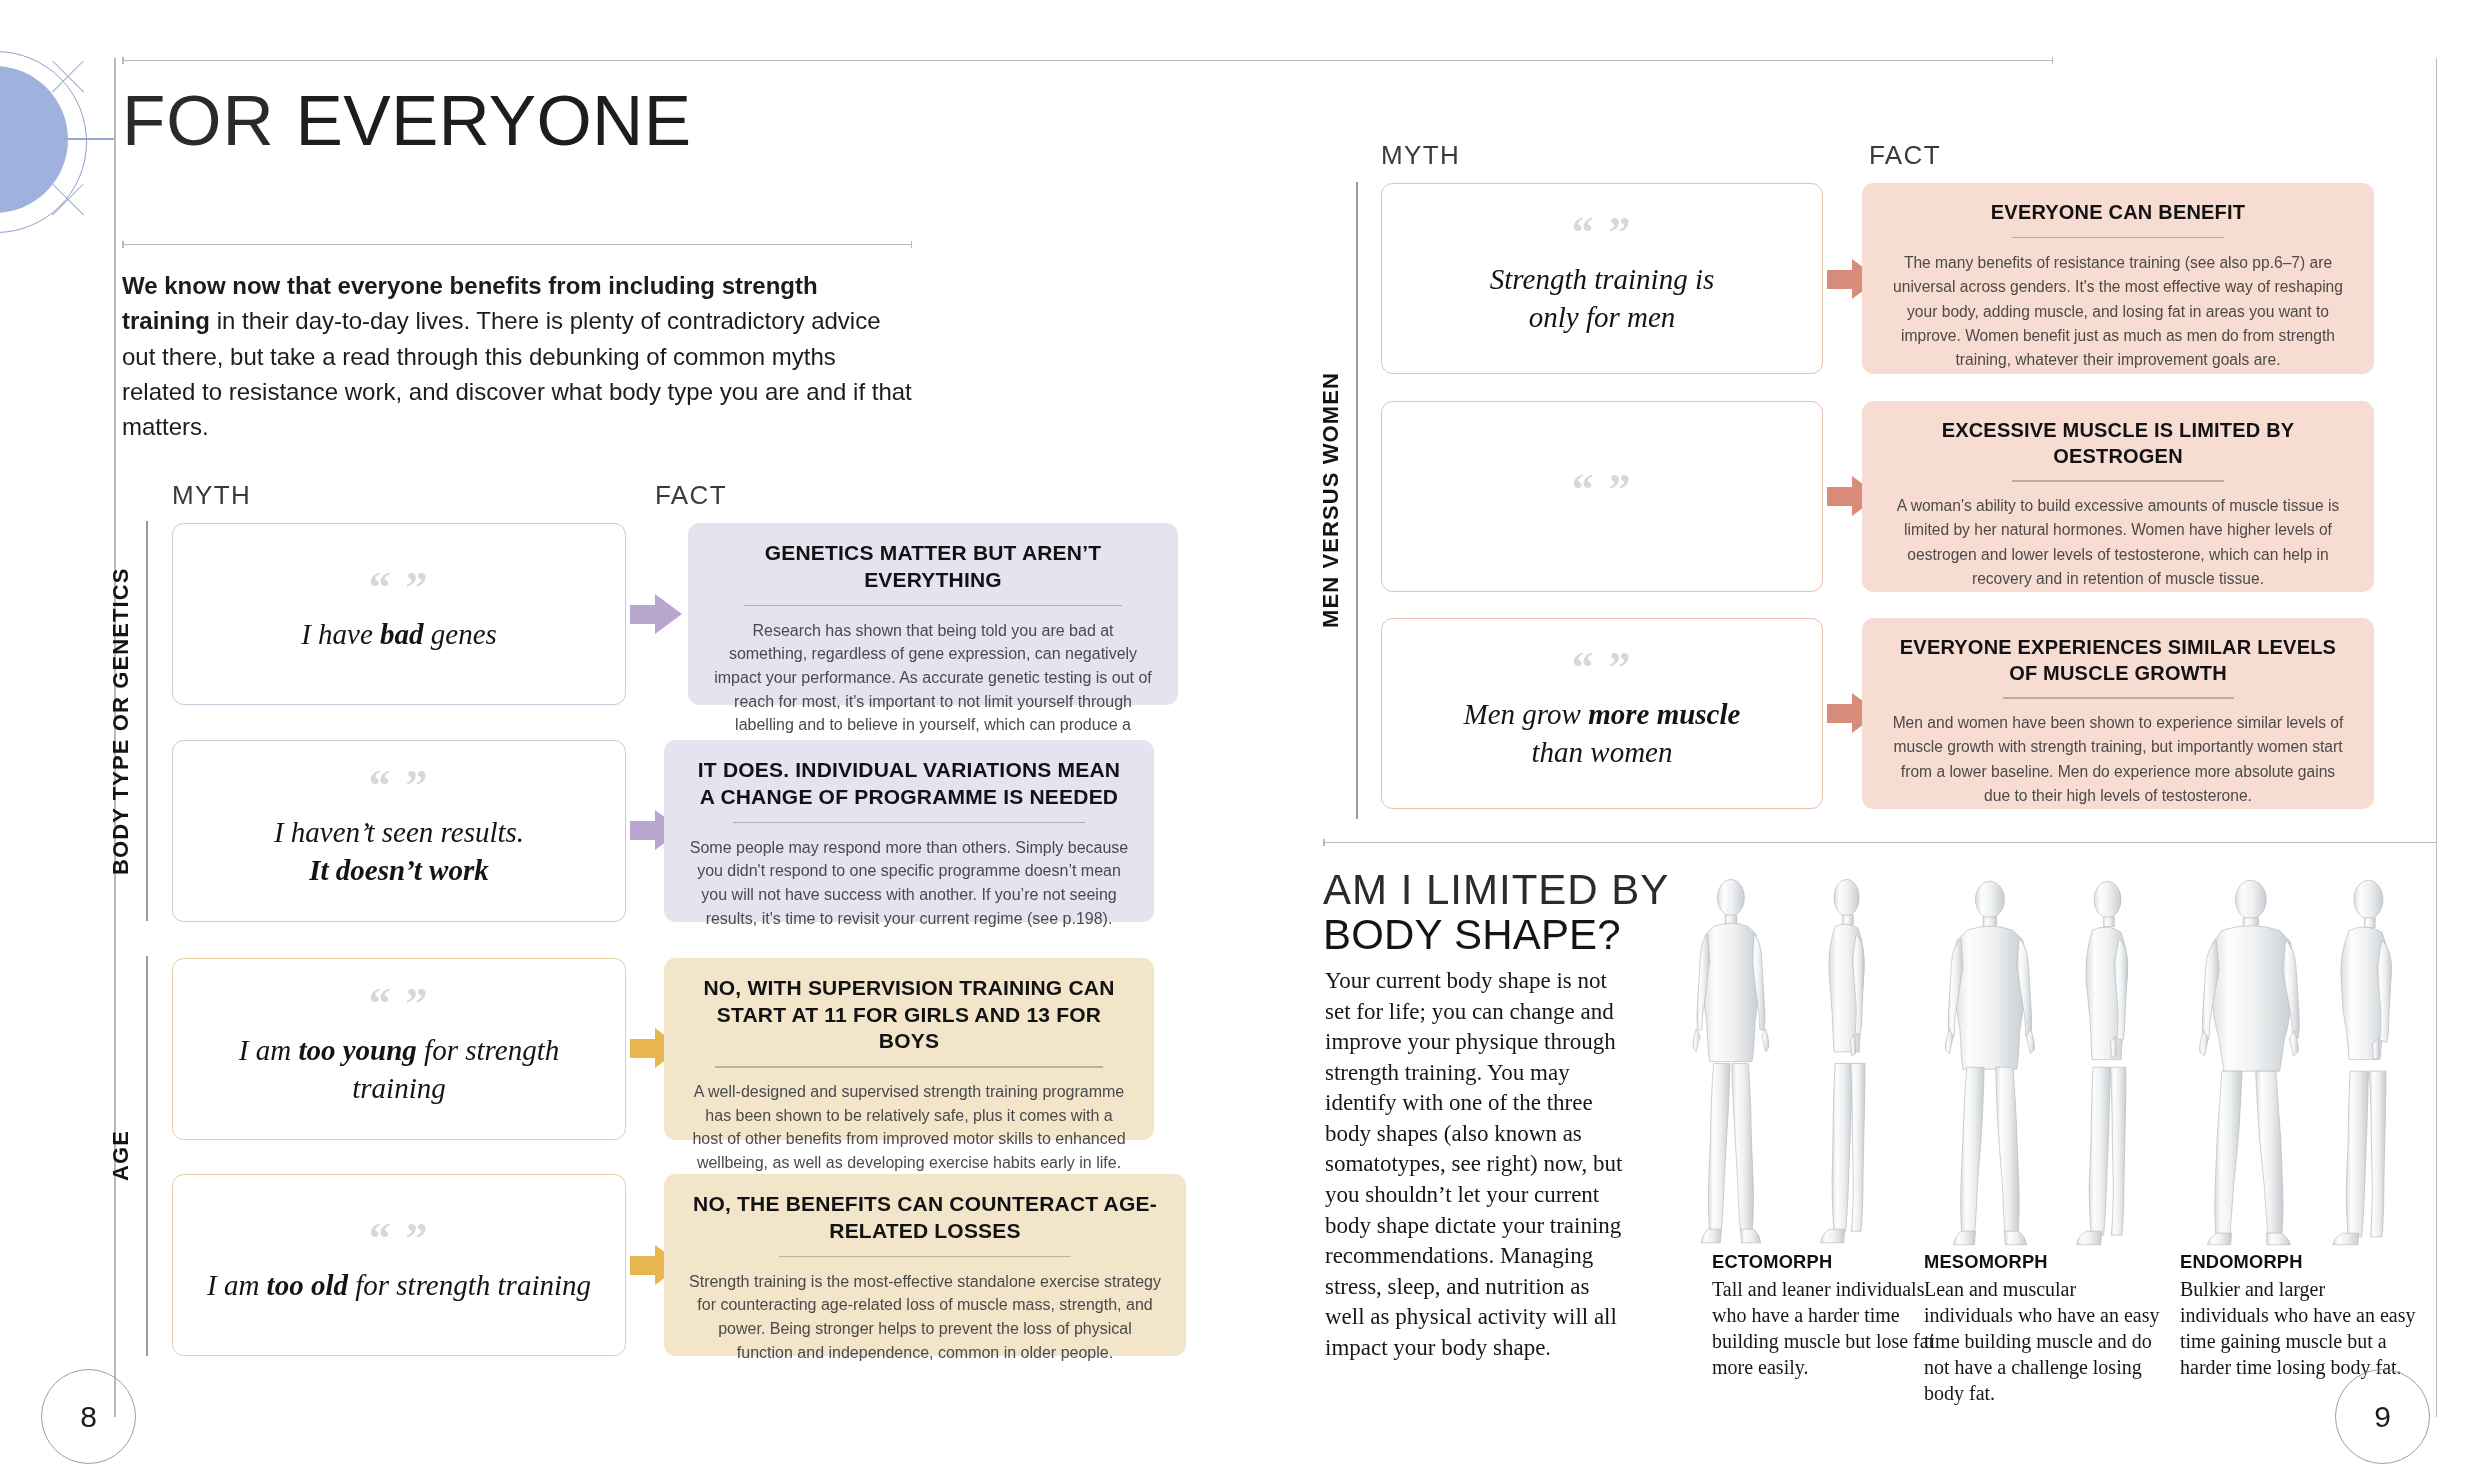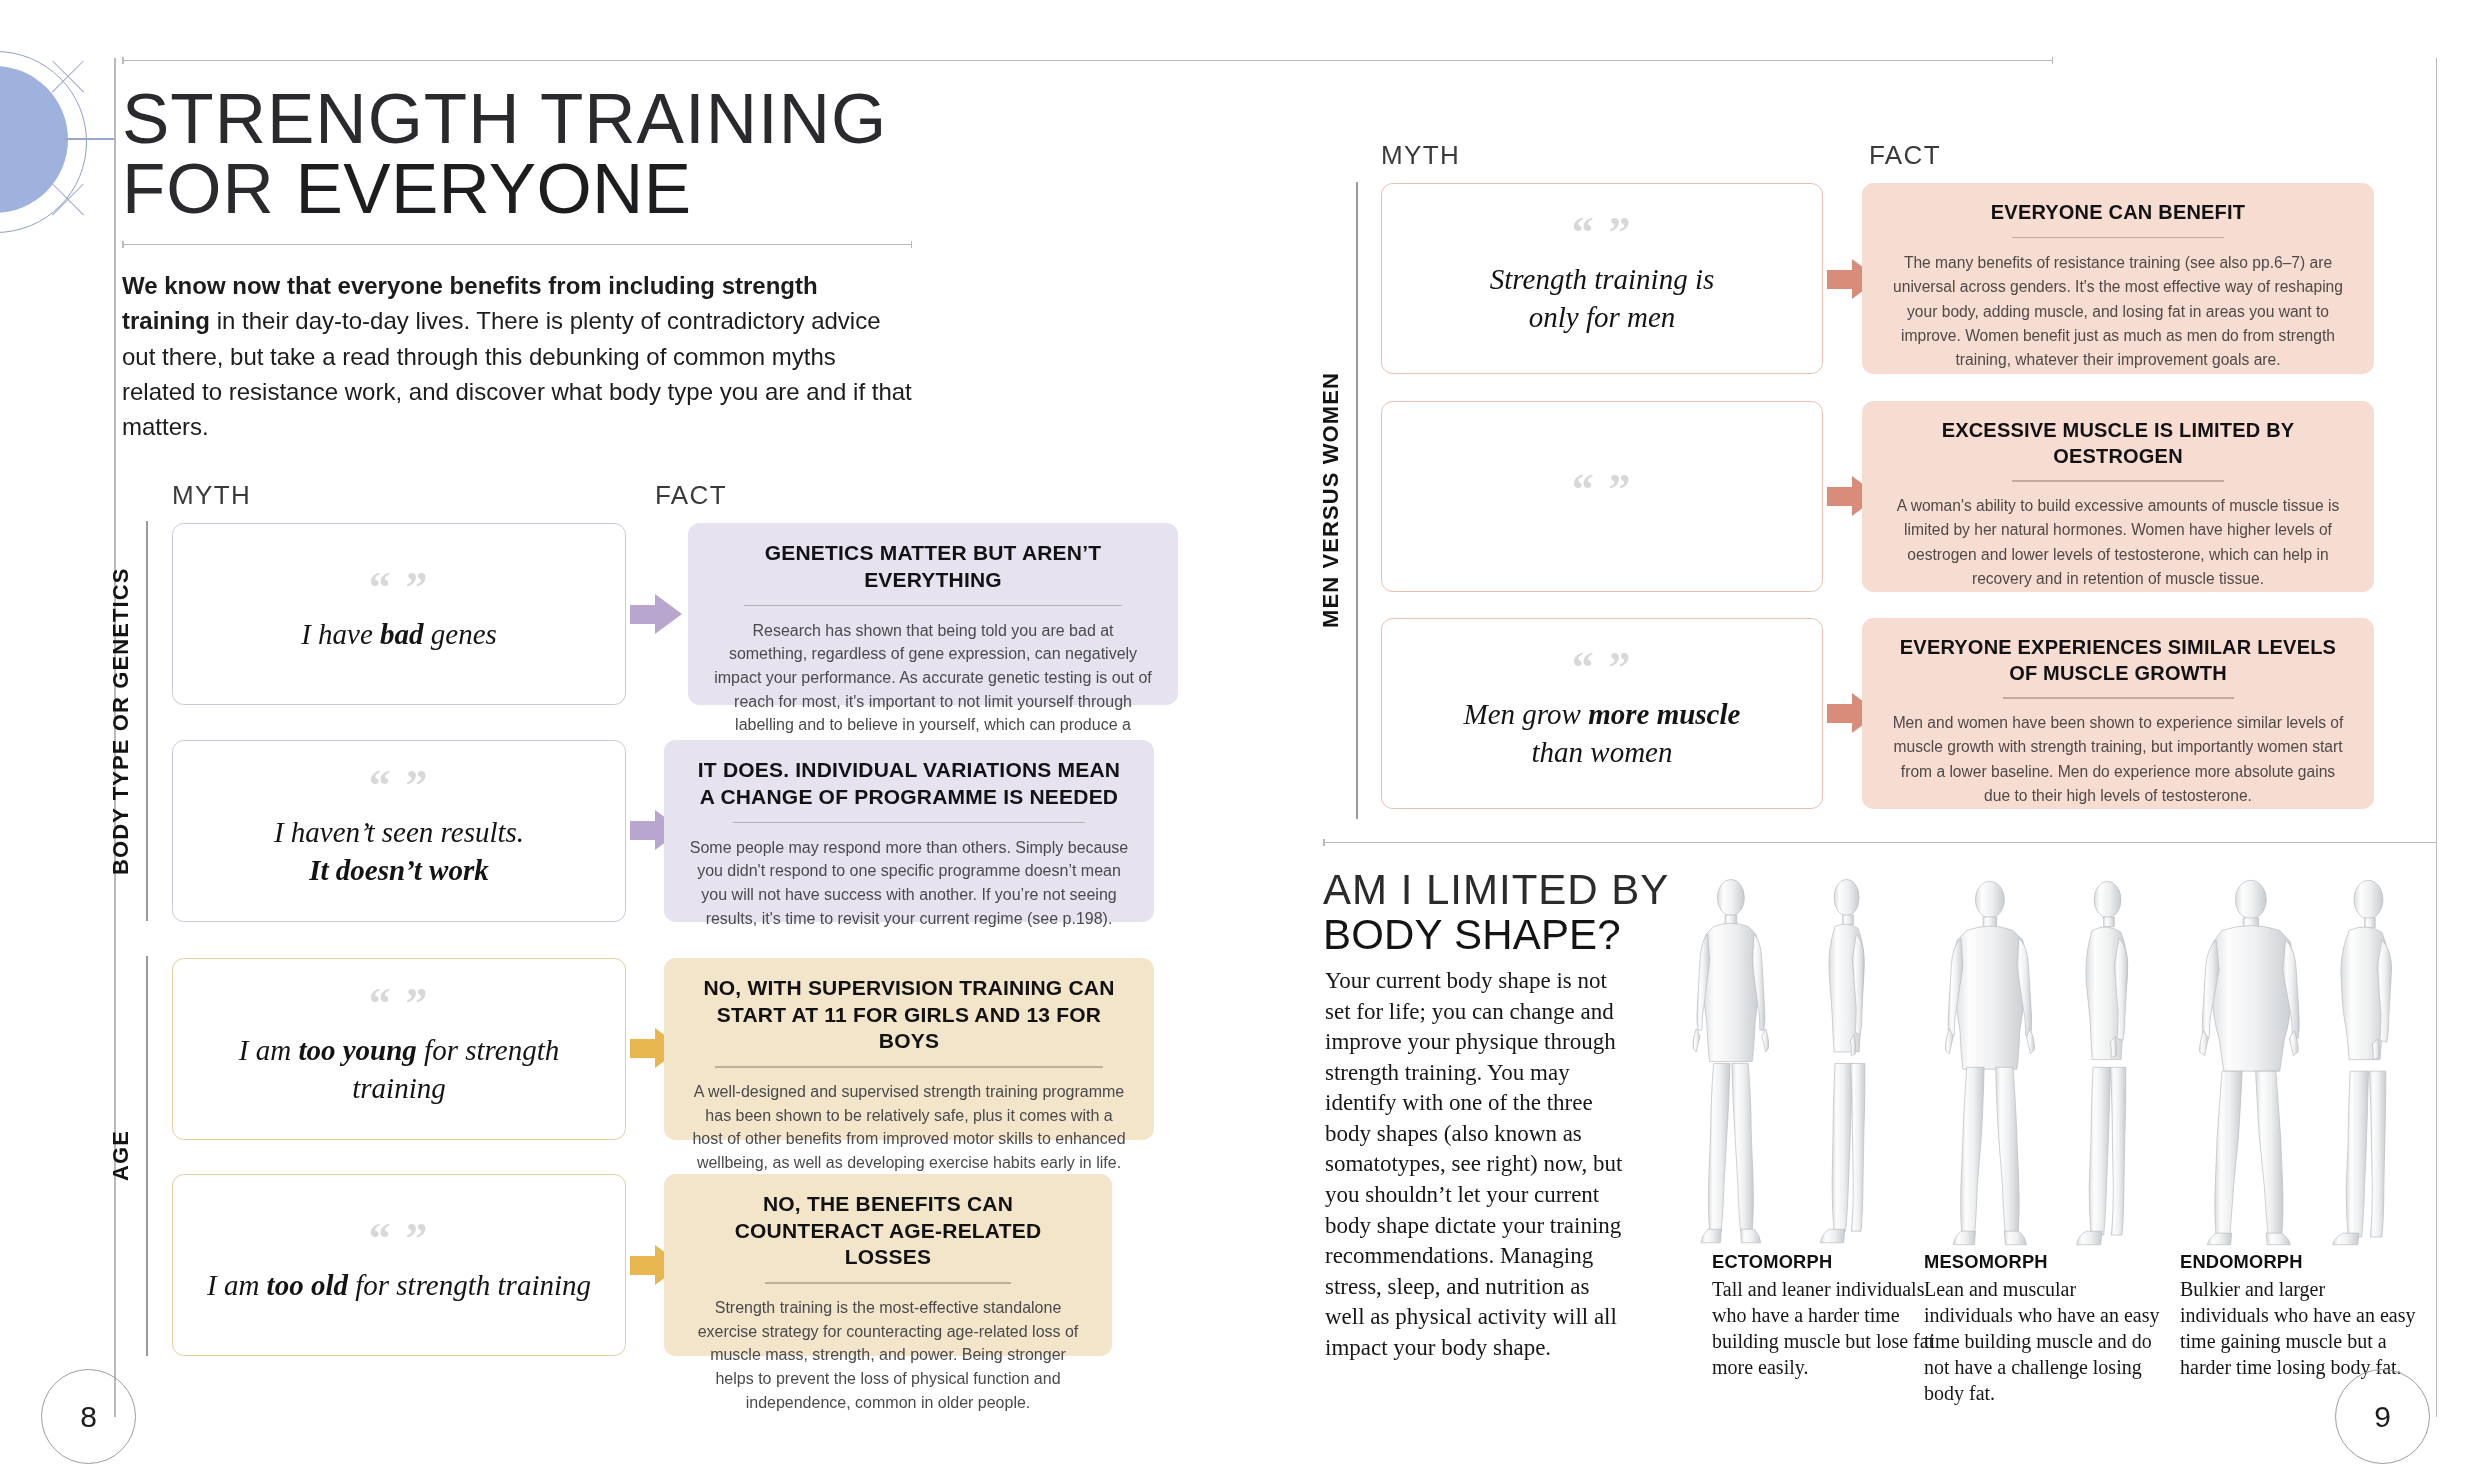--- a/index.html
+++ b/index.html
@@ -104,21 +104,20 @@
   <div class="hline" style="left:122px;top:60px;width:1931px;">
     <span class="cap l"></span>
       <span class="cap r"></span>
   </div>
   <div class="hline" style="left:122px;top:244px;width:790px;">
     <span class="cap l"></span>
       <span class="cap r"></span>
   </div>
 
   <div class="title-wrap">
-    <div class="title-l1 title-thin">STRENGTH TRAINING</div>
     <div class="title-l2">
       <span class="title-thin">FOR </span><span class="title-bold">EVERYONE</span>
     </div>
   </div>
 
   <div class="intro">
     <b>We know now that everyone benefits from including strength training</b><span> in their day-to-day lives. There is plenty of contradictory advice out there, but take a read through this debunking of common myths related to resistance work, and discover what body type you are and if that matters.</span>
   </div>
 
   <div class="col-head" style="left:172px;top:480px;">MYTH</div>
@@ -181,21 +180,21 @@
   <div class="myth" style="left:172px;top:1174px;width:454px;height:182px;border:1.5px solid #e3cfa2;">
     <div class="myth-inner">
       <div class="qmark">“ ”</div>
       <div class="myth-text"><span>I am </span><b>too old</b><span> for strength training</span></div>
     </div>
   </div>
   <div class="arrow" style="left:630px;top:1245px;">
     <div class="shaft" style="background:#e8b64e;"></div>
     <div class="head" style="border-left:27px solid #e8b64e;"></div>
   </div>
-  <div class="fact" style="left:664px;top:1174px;width:448px;height:182px;background:#f2e5ca;">
+  <div class="fact" style="left:664px;top:1174px;width:522px;height:182px;background:#f2e5ca;">
     <div class="fact-title">NO, THE BENEFITS CAN COUNTERACT AGE-RELATED LOSSES</div>
     <div class="fact-sep" style="width:62%;"></div>
     <div class="fact-body">Strength training is the most-effective standalone exercise strategy for counteracting age-related loss of muscle mass, strength, and power. Being stronger helps to prevent the loss of physical function and independence, common in older people.</div>
   </div>
 
   <div class="pageno" style="left:41px;top:1369px;">
     <span>8</span>
   </div>
 
   <div class="col-head" style="left:1381px;top:140px;">MYTH</div>

